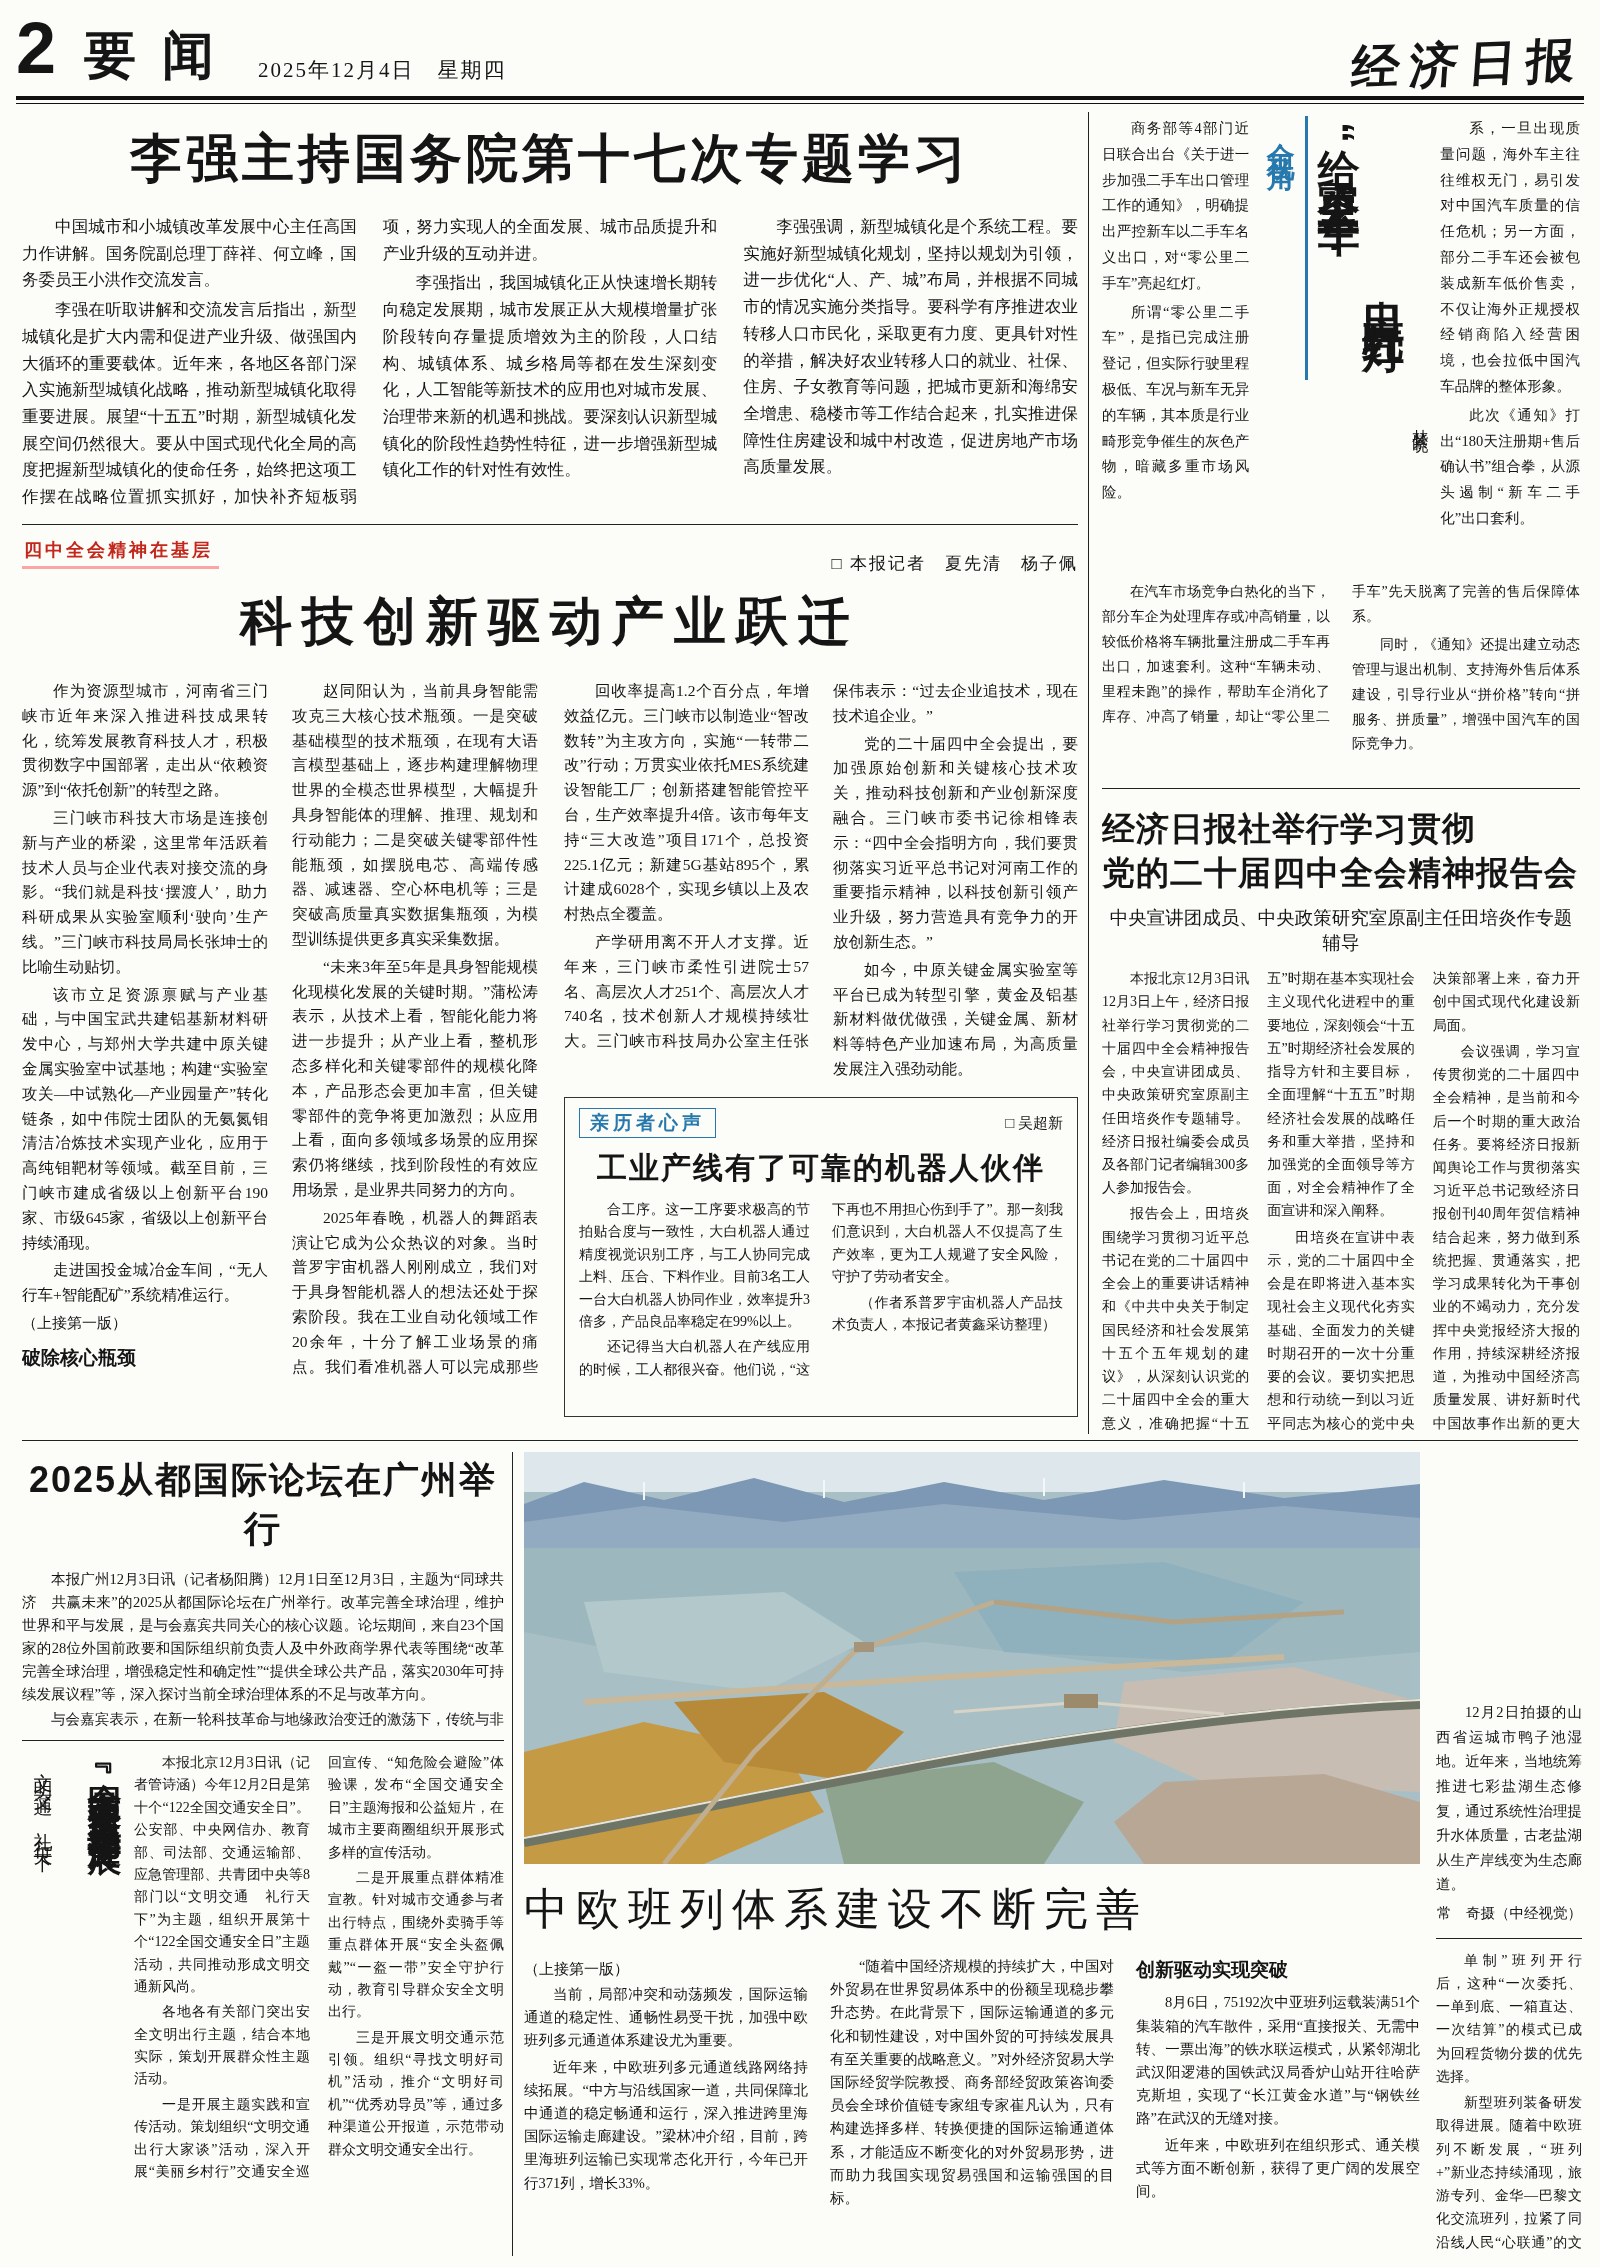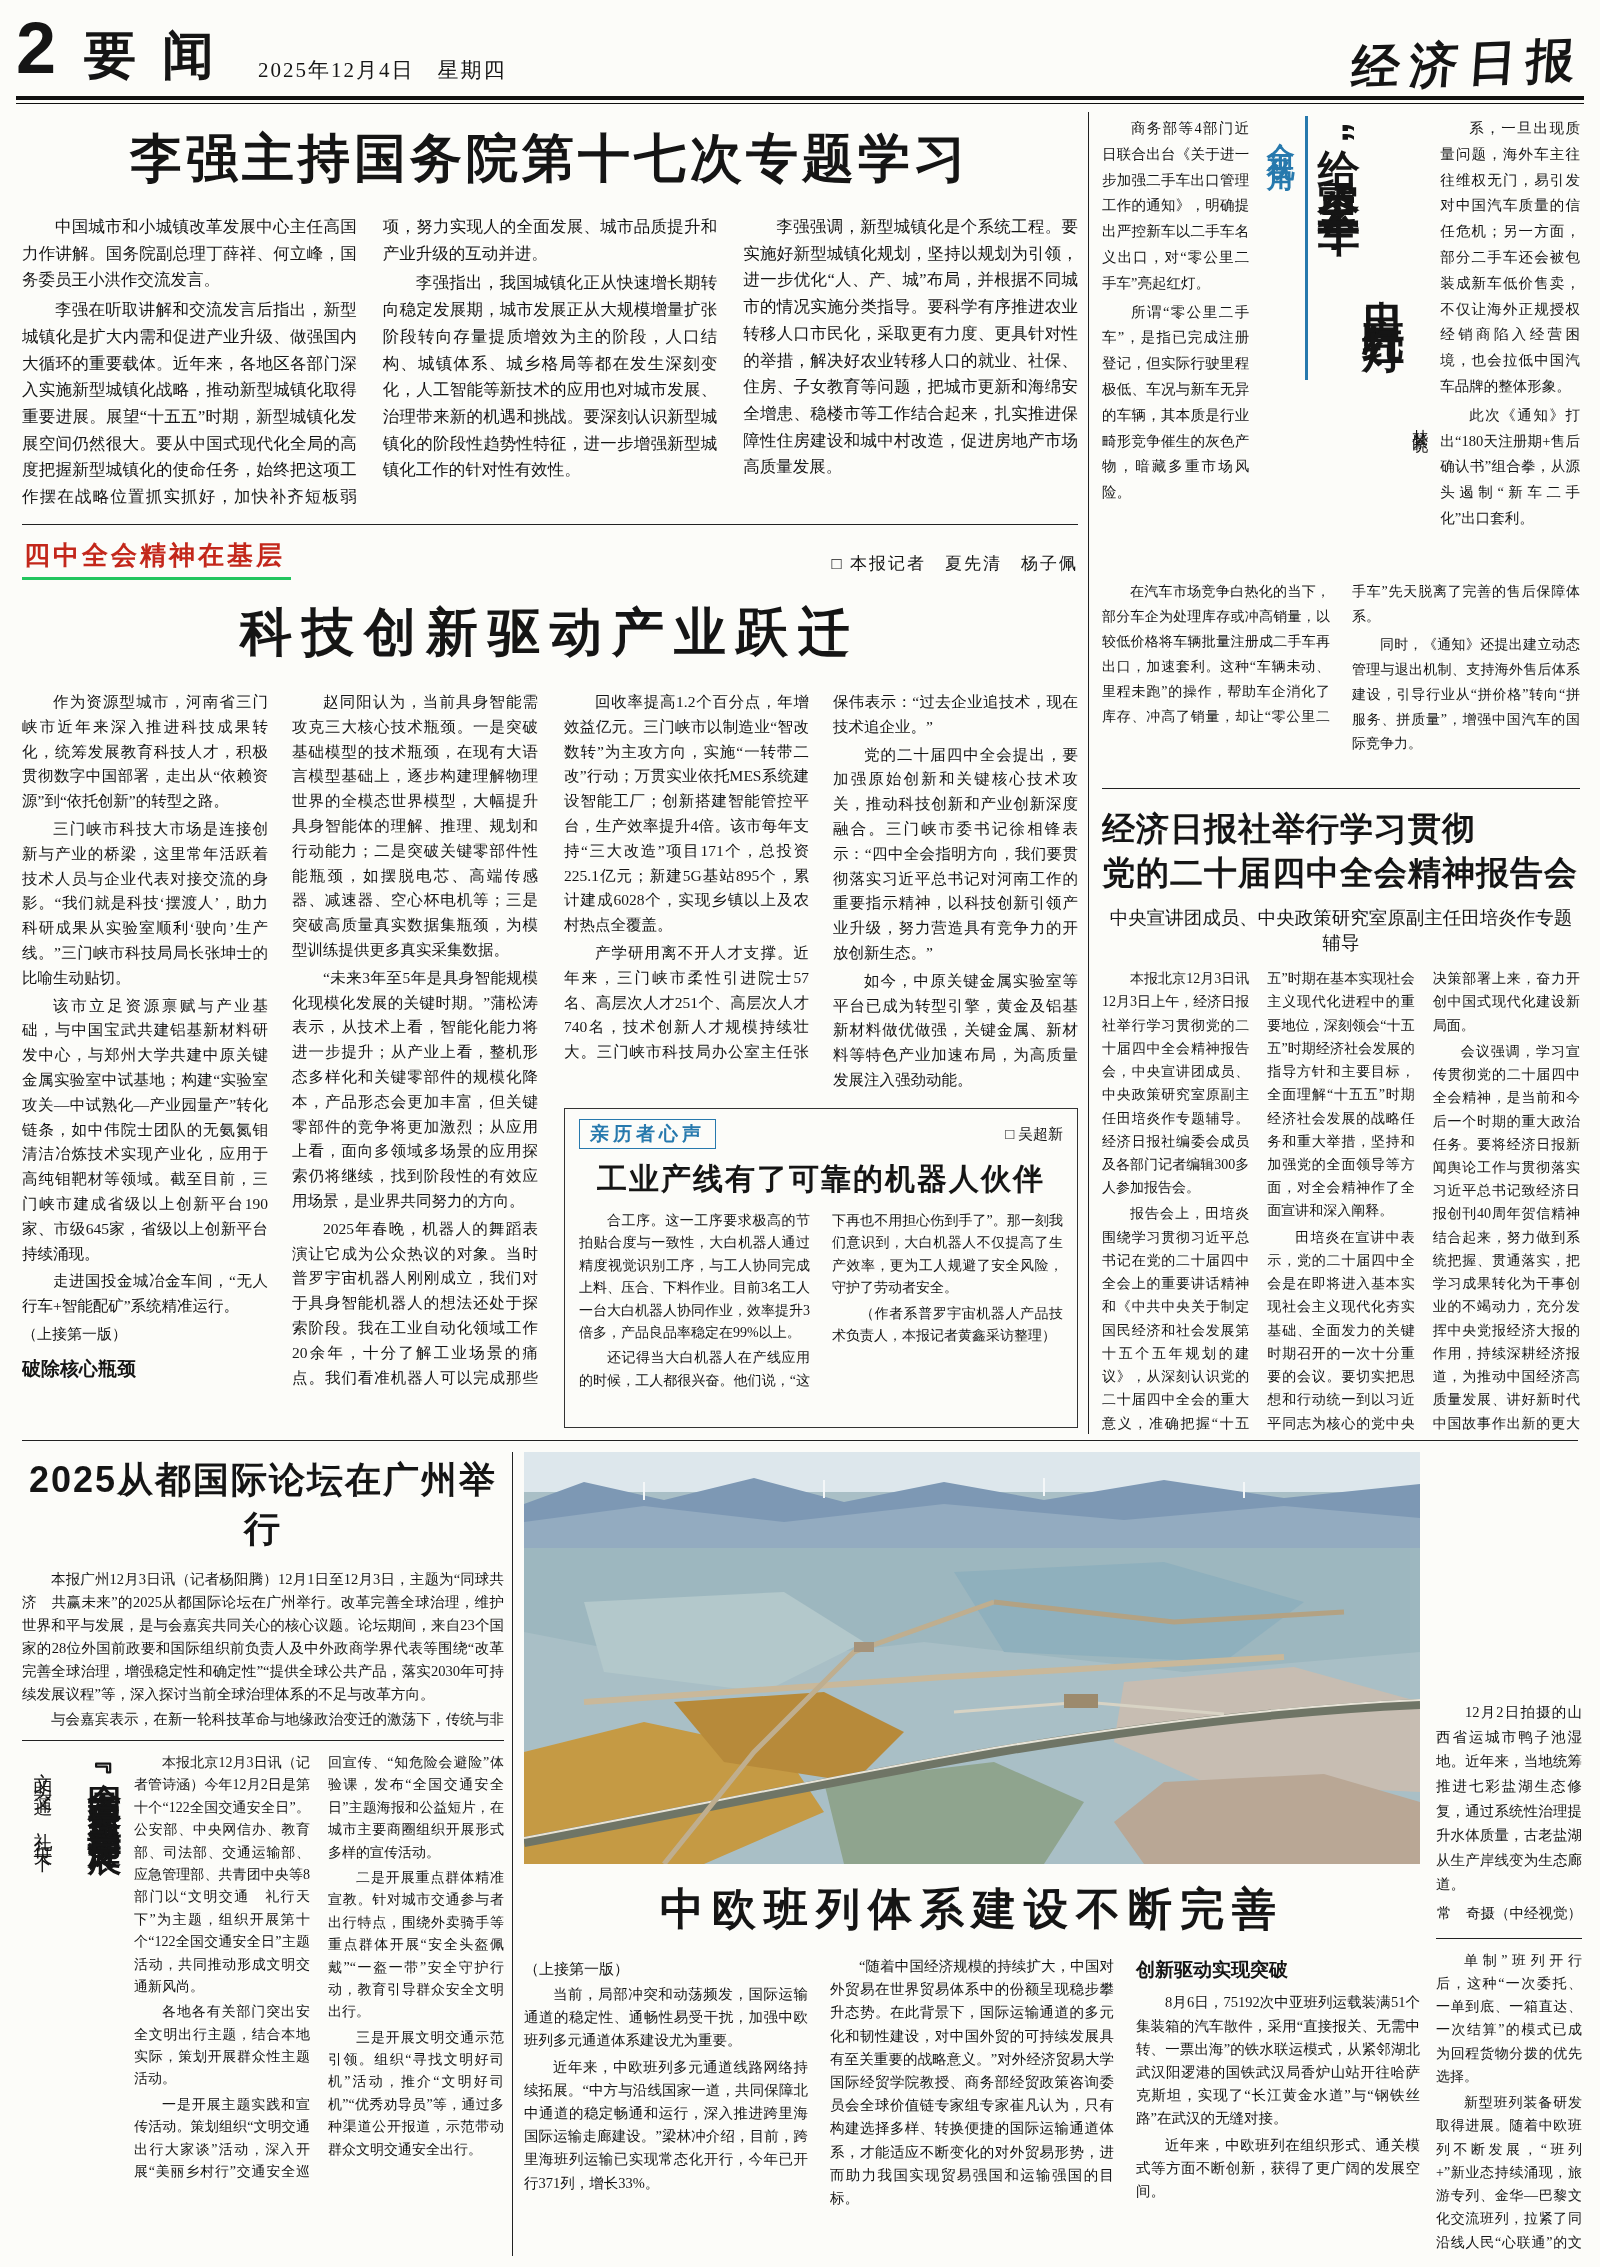--- a/index.html
+++ b/index.html
@@ -45,22 +45,22 @@
     font-family:"Liberation Sans","DejaVu Sans",sans-serif;}
   .jsj-h2{writing-mode:vertical-rl;font-size:42px;font-weight:900;letter-spacing:8px;padding-top:150px;line-height:1.06;
     font-family:"Liberation Sans","DejaVu Sans",sans-serif;}
   .jsj-author{writing-mode:vertical-rl;font-size:16px;padding-top:300px;margin-left:4px;letter-spacing:4px;}
   .jsj-colR{width:150px;margin-left:10px;font-size:14.5px;line-height:1.78;}
   .jsj-bottom{column-count:2;column-gap:22px;height:205px;font-size:14px;line-height:1.78;margin-top:24px;}
   .rule-jsj{left:1102px;top:788px;width:478px;height:1px;background:#222;}
 
   
   .sz{left:22px;top:538px;width:1056px;height:896px;}
-  .sz-label{display:inline-block;color:#c3271b;font-size:26px;font-weight:bold;letter-spacing:3px;
-    border-bottom:3px solid #22c55e;padding:0 6px 4px 2px;}
+  .sz-label{display:inline-block;color:#c3271b;font-size:18px;font-weight:bold;letter-spacing:3px;
+    border-bottom:3px solid #fca5a5;padding:0 6px 4px 2px;}
   .sz-byline{float:right;font-size:17px;margin-top:14px;letter-spacing:2px;}
   .sz h2{clear:both;text-align:center;font-size:52px;font-weight:900;letter-spacing:10px;margin:18px 0 22px 0;}
   .sz-cols{display:flex;gap:26px;}
   .sz-left{width:516px;height:742px;column-count:2;column-gap:24px;font-size:15.5px;line-height:1.6;}
   .sz-rightwrap{width:514px;}
   .sz-right{height:408px;column-count:2;column-gap:24px;font-size:15.5px;line-height:1.6;}
   .contlabel{font-size:15px;margin:2px 0;}
   .subhead{font-size:19px;font-weight:bold;font-family:"Liberation Sans","DejaVu Sans",sans-serif;margin:8px 0 6px 0;text-indent:0;}
 
   
@@ -91,21 +91,21 @@
   .jt-kicker{writing-mode:vertical-rl;font-size:19px;letter-spacing:8px;width:34px;height:330px;padding-top:6px;}
   .jt-head{writing-mode:vertical-rl;font-size:34px;font-weight:900;letter-spacing:4px;width:66px;height:496px;line-height:1.05;}
   .jt-body{flex:1;margin-left:12px;column-count:2;column-gap:18px;height:496px;font-size:14px;line-height:1.6;}
 
   .vrule-b1{left:512px;top:1452px;width:1px;height:804px;background:#222;}
 
   .photo{left:524px;top:1452px;width:896px;height:412px;}
   .photo svg{display:block;}
 
   .banlie{left:524px;top:1876px;width:896px;height:380px;}
-  .banlie h2{text-align:center;font-size:44px;font-weight:700;letter-spacing:8px;margin:4px 0 16px 0;}
+  .banlie h2{font-size:44px;font-weight:400;letter-spacing:8px;margin:4px 0 16px 0;}
   .banlie-body{column-count:3;column-gap:22px;height:288px;font-size:14.5px;line-height:1.6;}
 
   .rail{left:1436px;top:1452px;width:146px;height:804px;}
   .caption{margin-top:248px;font-size:14.5px;line-height:1.7;}
   .credit{text-align:right;font-size:14.5px;margin-top:4px;}
   .rail-rule{height:1px;background:#222;margin:12px 0 10px 0;}
   .rail-body{font-size:14px;line-height:1.66;height:372px;}
 </style>
 </head>
 <body>

